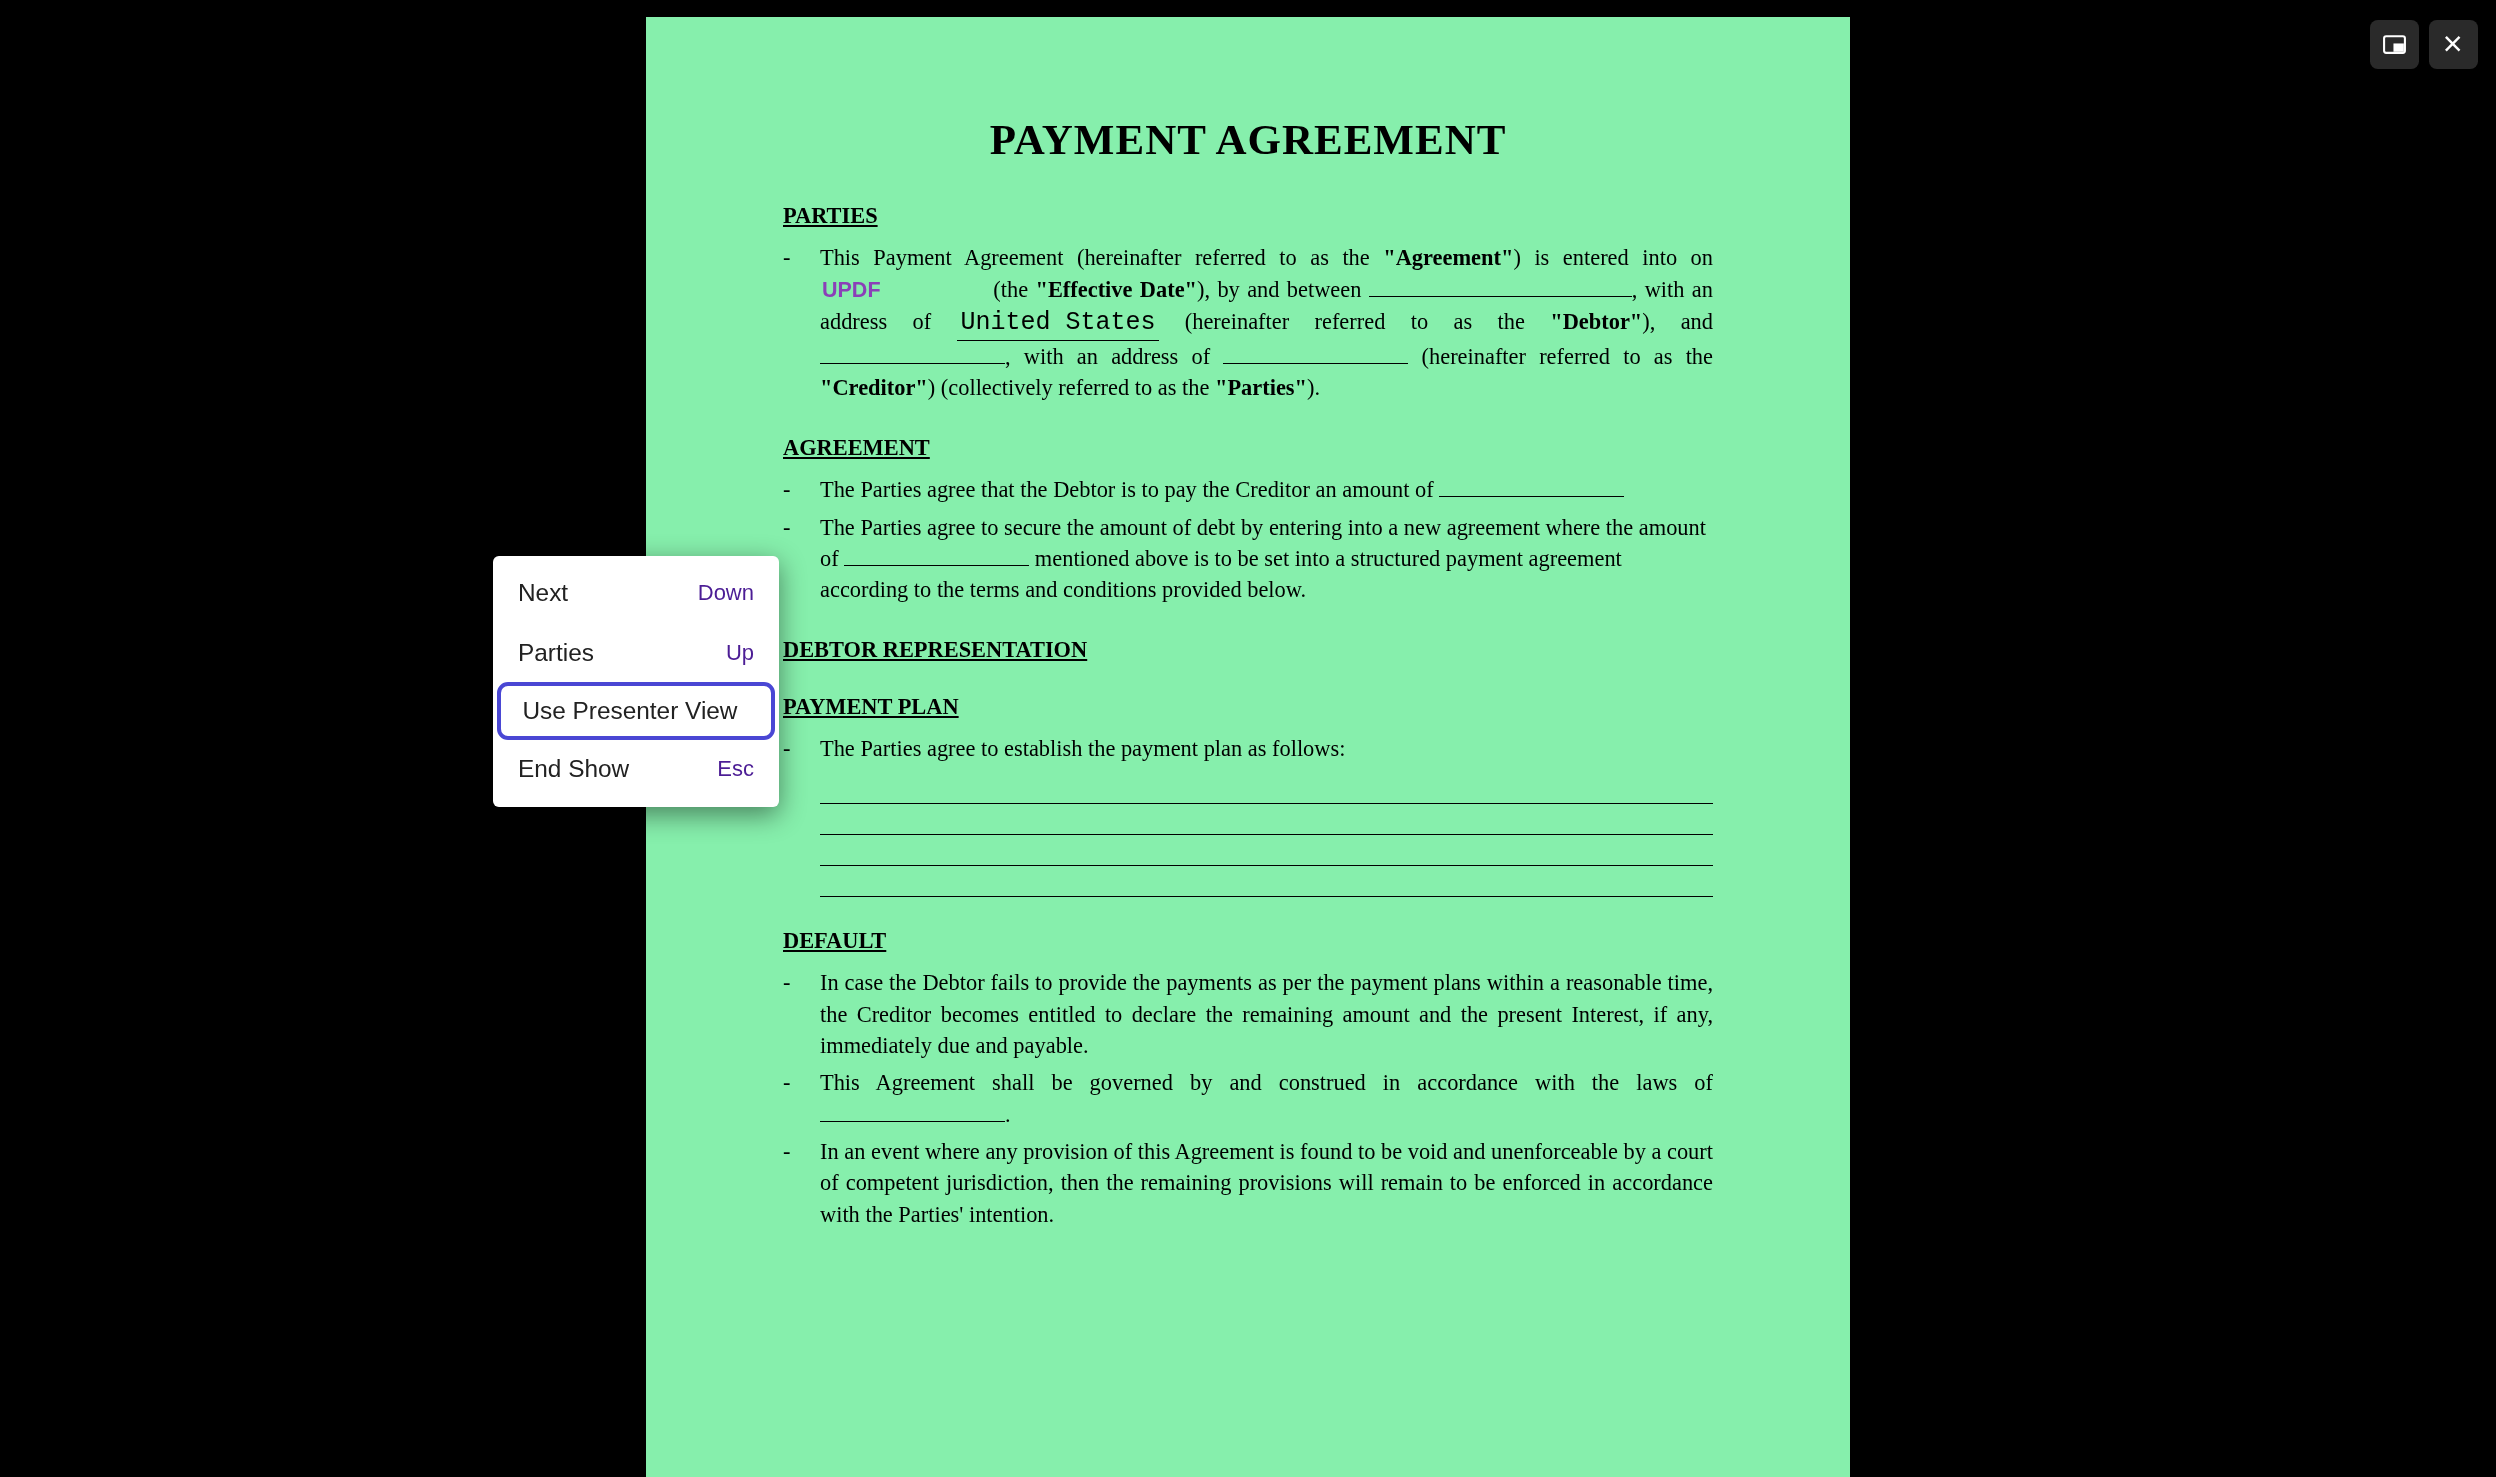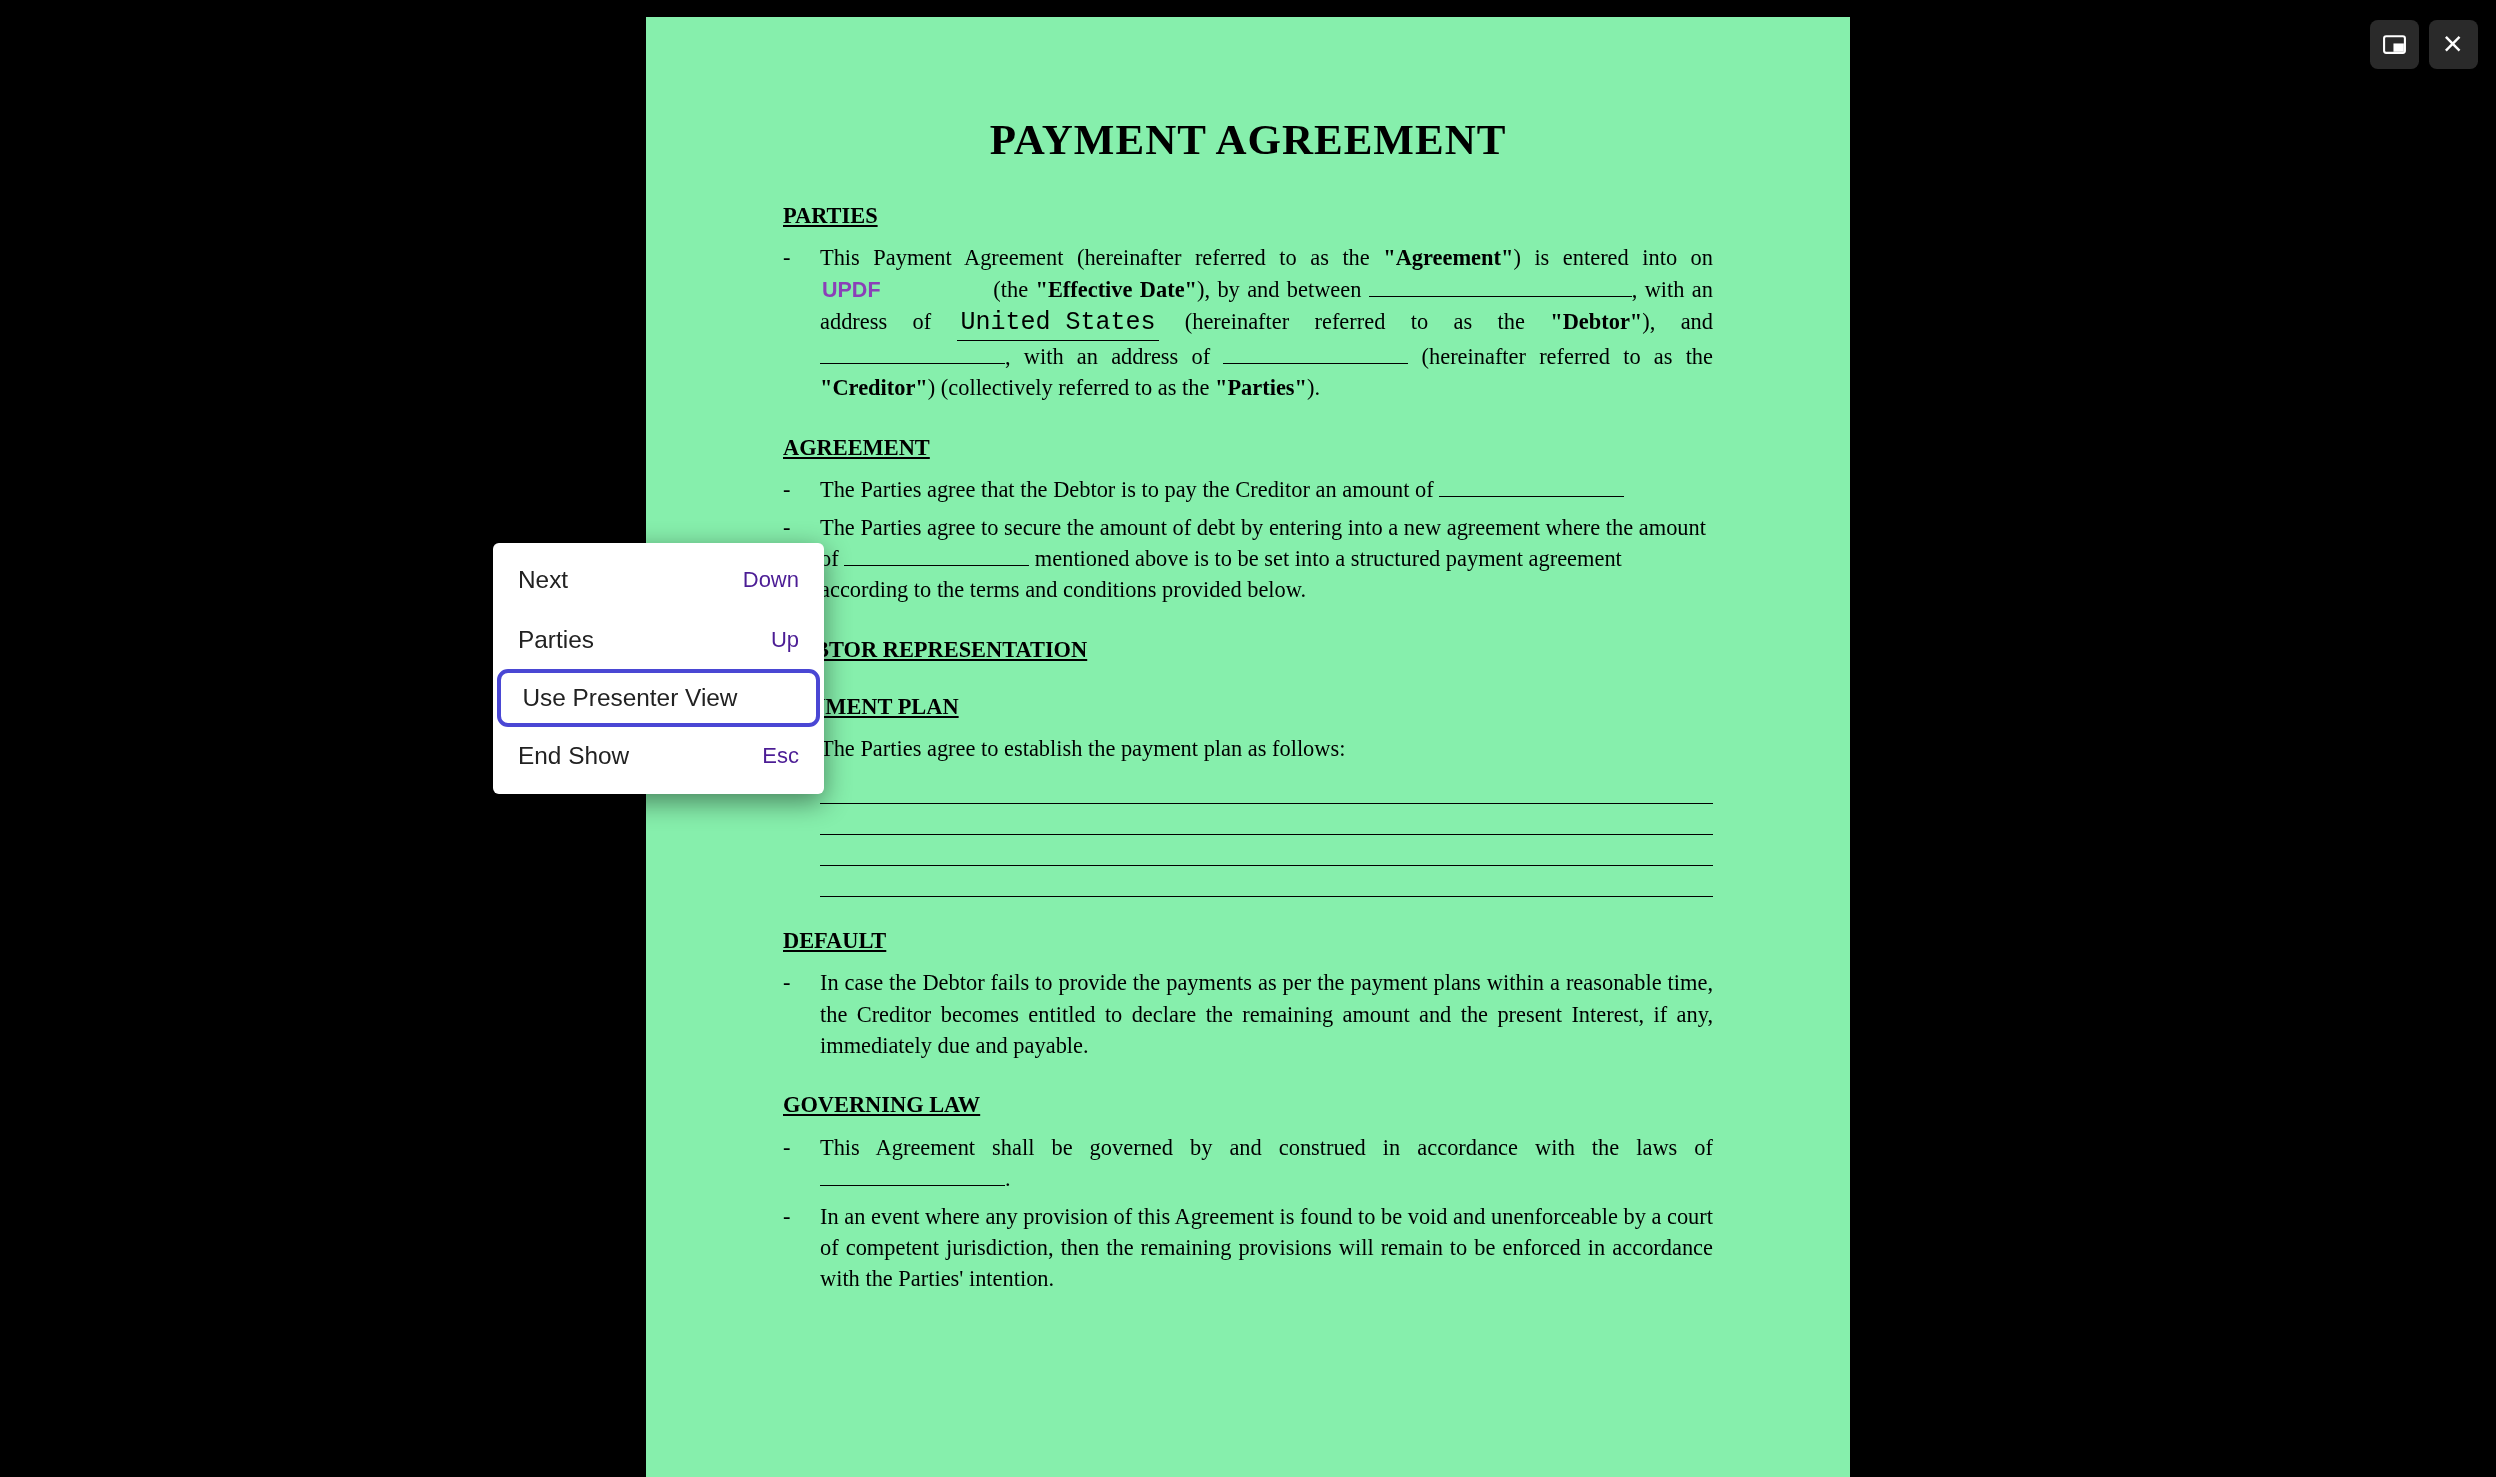--- a/index.html
+++ b/index.html
@@ -99,22 +99,22 @@
       vertical-align: baseline;
       font-family: Liberation Mono, monospace;
       font-size: 25px;
       padding: 0 3.9px;
     }
     .bold-term { font-weight: bold; }
 
     .context-menu {
       position: absolute;
       left: 493px;
-      top: 543px;
-      width: 331px;
+      top: 556px;
+      width: 286px;
       background: #fff;
       border-radius: 5.9px;
       box-shadow: 0 7.8px 27px rgba(0,0,0,0.45);
       font-family: 'Segoe UI', Arial, sans-serif;
       padding: 7.8px 0;
     }
     .menu-item {
       display: flex;
       justify-content: space-between;
       align-items: center;
@@ -187,21 +187,20 @@
     <div class="blank-line"></div>
     <div class="blank-line"></div>
   </div>
 
   <div class="section-heading">DEFAULT</div>
   <div class="bullet-item">
     <div class="bullet-dash">-</div>
     <div class="bullet-content">In case the Debtor fails to provide the payments as per the payment plans within a reasonable time, the Creditor becomes entitled to declare the remaining amount and the present Interest, if any, immediately due and payable.</div>
   </div>
 
-  <div class="section-heading">GOVERNING LAW</div>
   <div class="bullet-item">
     <div class="bullet-dash">-</div>
     <div class="bullet-content">
       <span>This Agreement shall be governed by and construed in accordance with the laws of </span><span class="field-blank" style="min-width:185px"></span><span>.</span>
     </div>
   </div>
 
   <div class="bullet-item">
     <div class="bullet-dash">-</div>
     <div class="bullet-content">In an event where any provision of this Agreement is found to be void and unenforceable by a court of competent jurisdiction, then the remaining provisions will remain to be enforced in accordance with the Parties' intention.</div>

